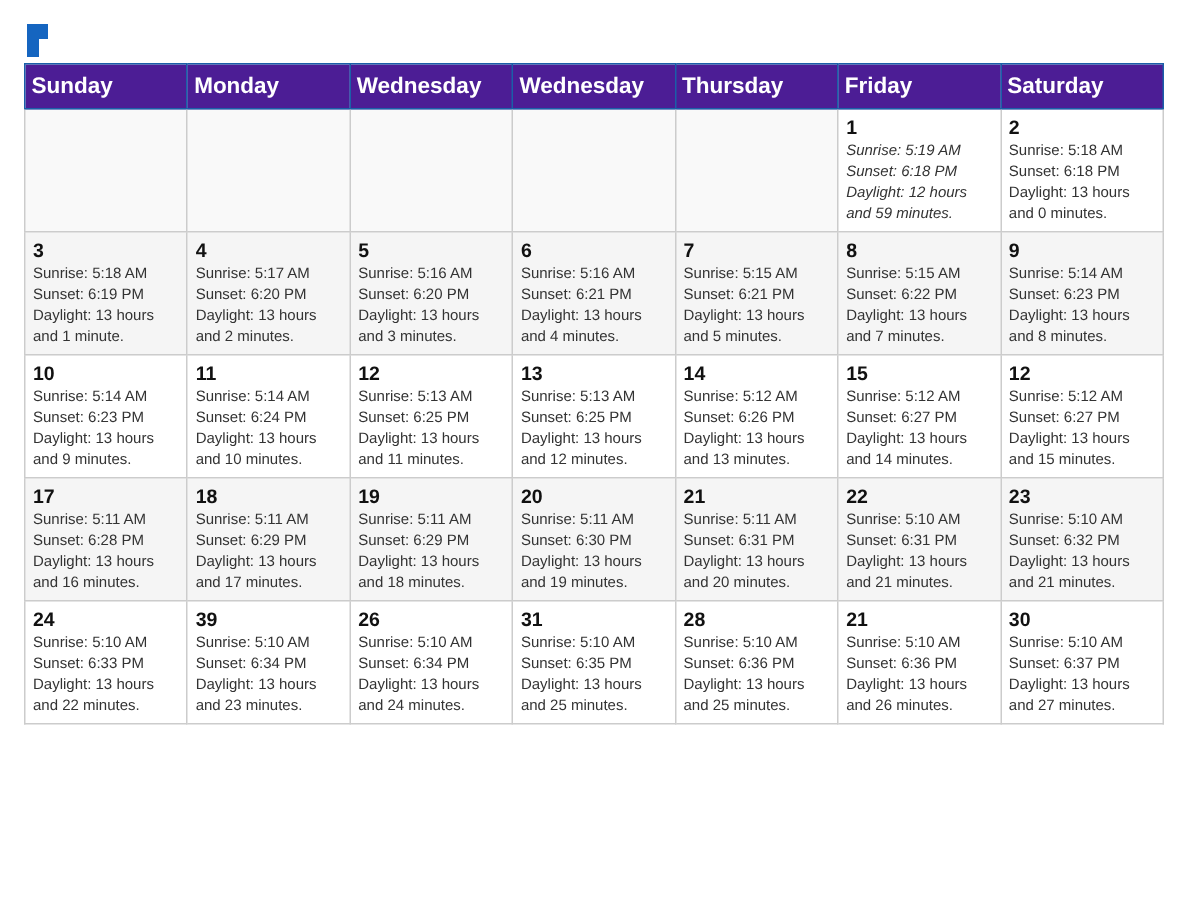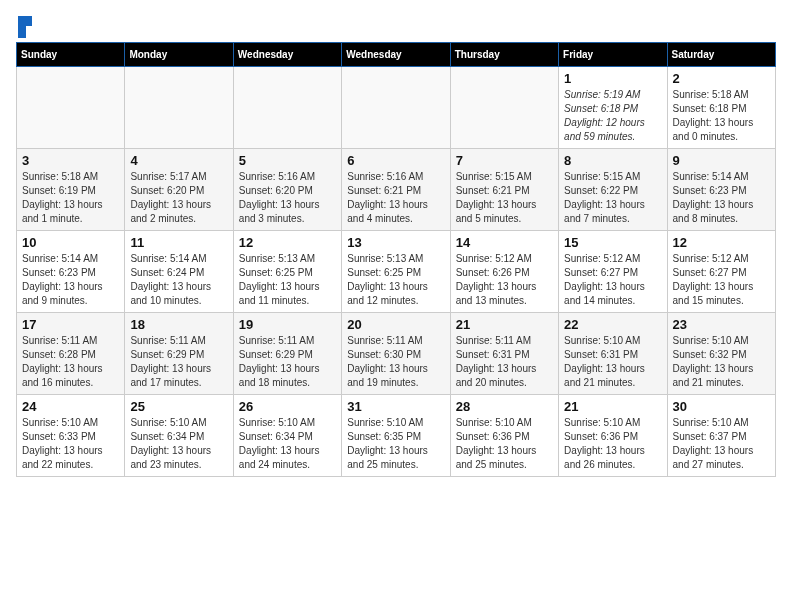--- a/index.html
+++ b/index.html
@@ -33,23 +33,23 @@
       font-size: 16px;
       font-weight: normal;
       color: #444;
     }
     .calendar {
       width: 100%;
       border-collapse: collapse;
       border: 1px solid #ccc;
     }
     .calendar th {
-      background: #000000;
+      background: #4c1d95;
       color: #fff;
-      font-size: 10px;
+      font-size: 15px;
       font-weight: bold;
       padding: 6px 4px;
       text-align: left;
       border: 1px solid #1a5fa8;
     }
     .calendar td {
       vertical-align: top;
       border: 1px solid #ccc;
       padding: 4px 5px;
       width: 108px;
@@ -288,21 +288,21 @@
       </tr>
       <tr>
         <td>
           <span class="day-num">24</span>
           <div class="day-info" style="white-space: pre-line;">Sunrise: 5:10 AM
 Sunset: 6:33 PM
 Daylight: 13 hours
 and 22 minutes.</div>
         </td>
         <td>
-          <span class="day-num">25</span>
+          <span class="day-num">39</span>
           <div class="day-info" style="white-space: pre-line;">Sunrise: 5:10 AM
 Sunset: 6:34 PM
 Daylight: 13 hours
 and 23 minutes.</div>
         </td>
         <td>
           <span class="day-num">26</span>
           <div class="day-info" style="white-space: pre-line;">Sunrise: 5:10 AM
 Sunset: 6:34 PM
 Daylight: 13 hours

